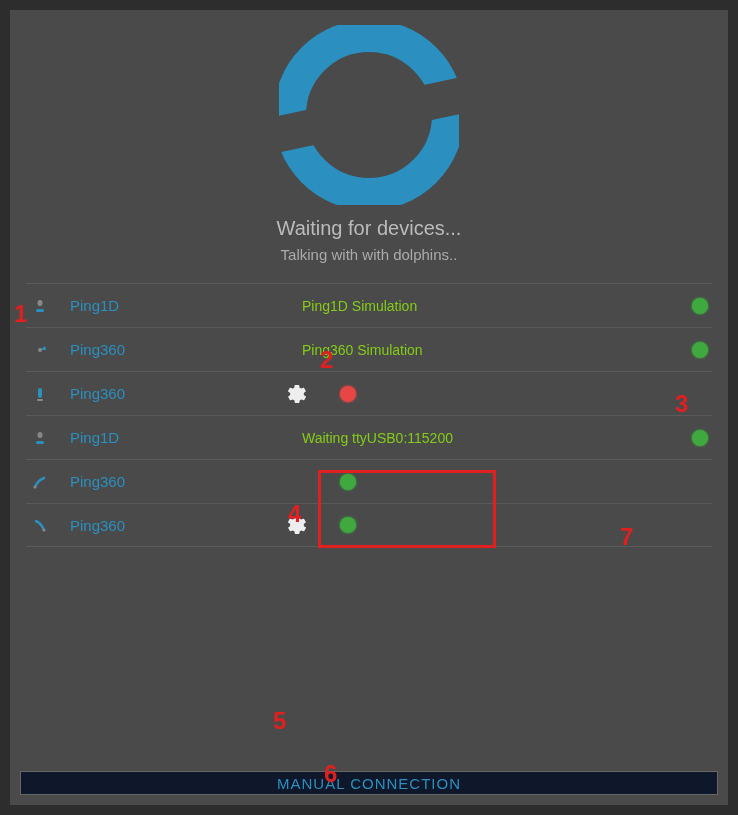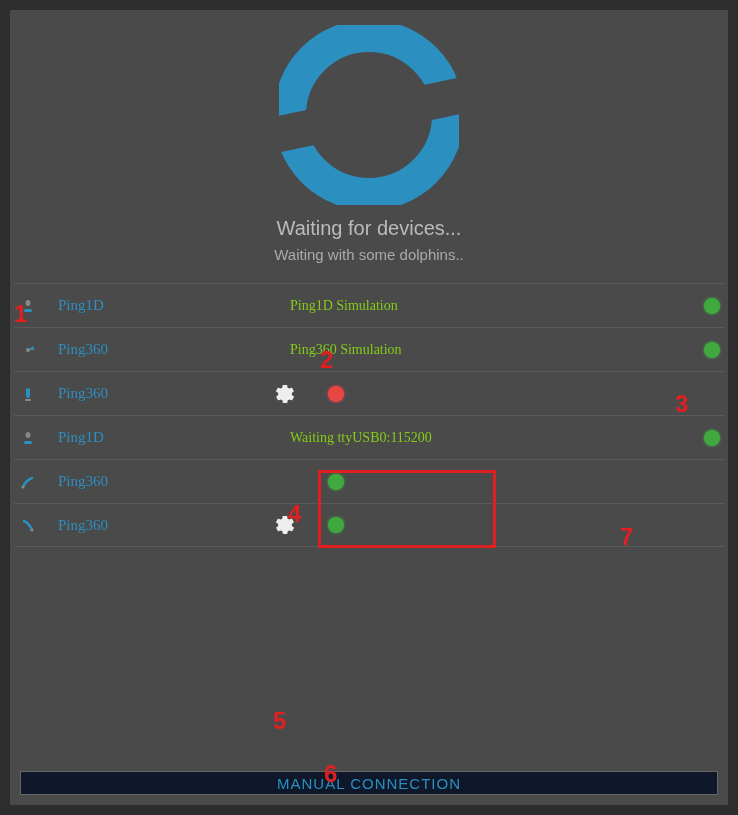--- a/index.html
+++ b/index.html
@@ -34,22 +34,21 @@
     .waiting-text {
       color: #bbb;
       font-size: 20px;
       margin-bottom: 6px;
     }
     .subtitle-text {
       color: #aaa;
       font-size: 15px;
     }
     .device-list {
-      padding: 0 4px;
-      font-family: Liberation Serif, serif;
+      padding: 0 16px;
     }
     .device-row {
       display: flex;
       align-items: center;
       height: 44px;
       border-top: 1px solid #5a5a5a;
       position: relative;
     }
     .device-row:last-child {
       border-bottom: 1px solid #5a5a5a;
@@ -135,21 +134,21 @@
         <defs>
           <mask id="gapmask">
             <rect width="200" height="200" fill="white"></rect>
             <rect x="-50" y="80" width="300" height="40" fill="black" transform="rotate(-12 100 100)"></rect>
           </mask>
         </defs>
         <circle cx="100" cy="100" r="88" fill="none" stroke="#2b8fbf" stroke-width="36" mask="url(#gapmask)"></circle>
       </svg>
     </div>
     <div class="waiting-text">Waiting for devices...</div>
-    <div class="subtitle-text">Waiting with some dolphins..</div>
+    <div class="subtitle-text">Talking with with dolphins..</div>
   </div>
 
   <div class="device-list">
 
     <div class="device-row">
       <div class="device-icon">
         <svg width="16" height="16" viewBox="0 0 16 16">
             <ellipse cx="8" cy="5" rx="2.5" ry="3" fill="#888"></ellipse>
             <rect x="4" y="11" width="8" height="3" rx="1.5" fill="#2b8fbf"></rect>
           </svg>

